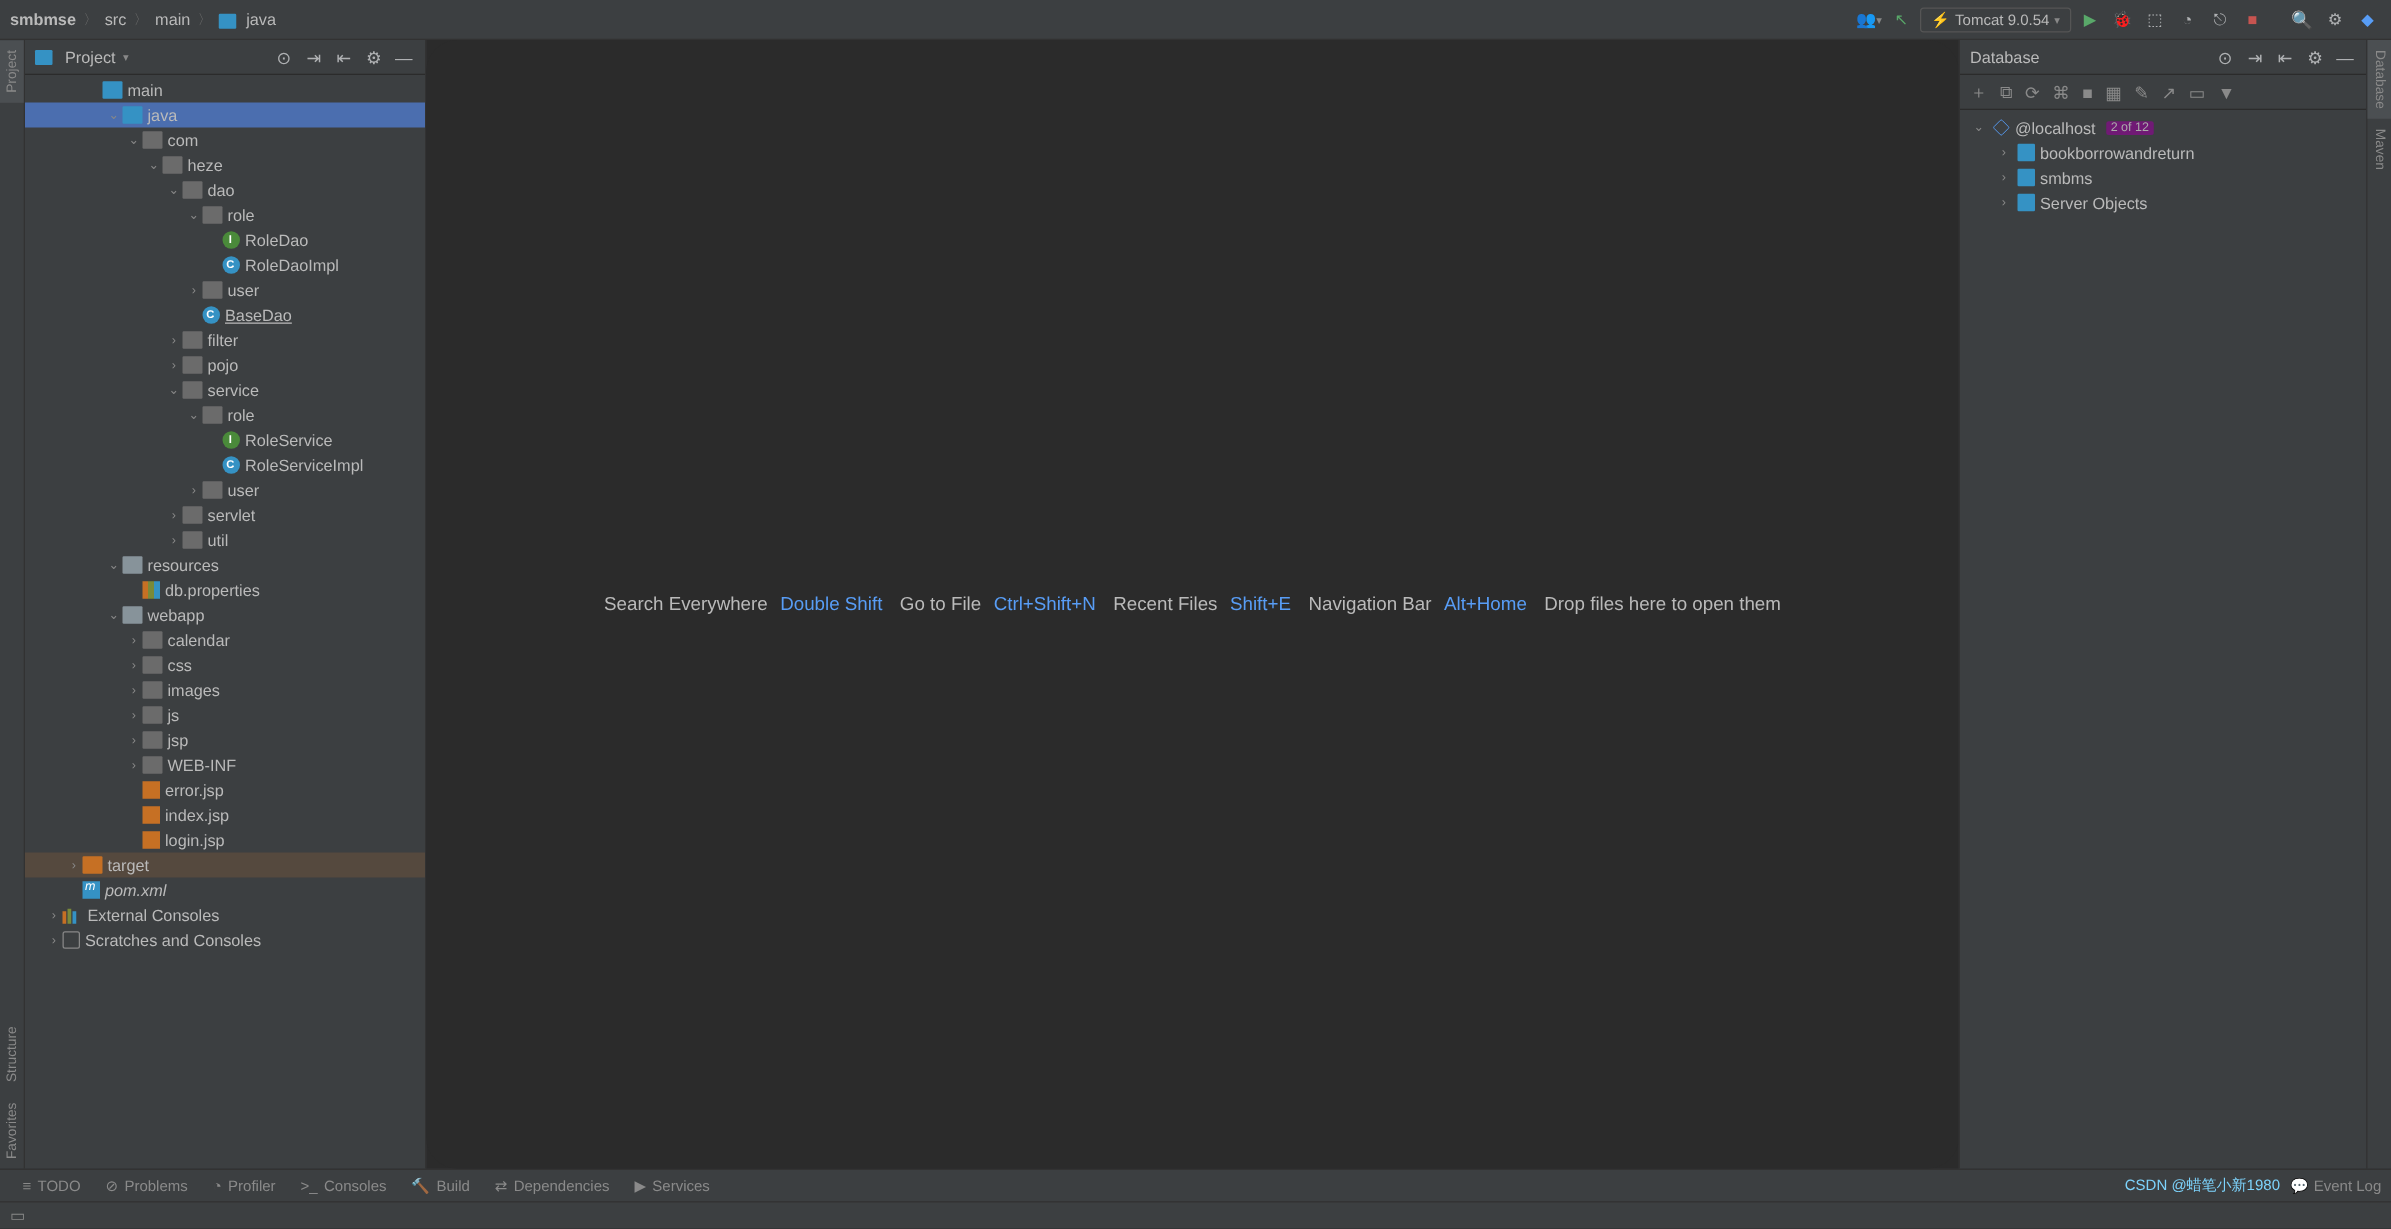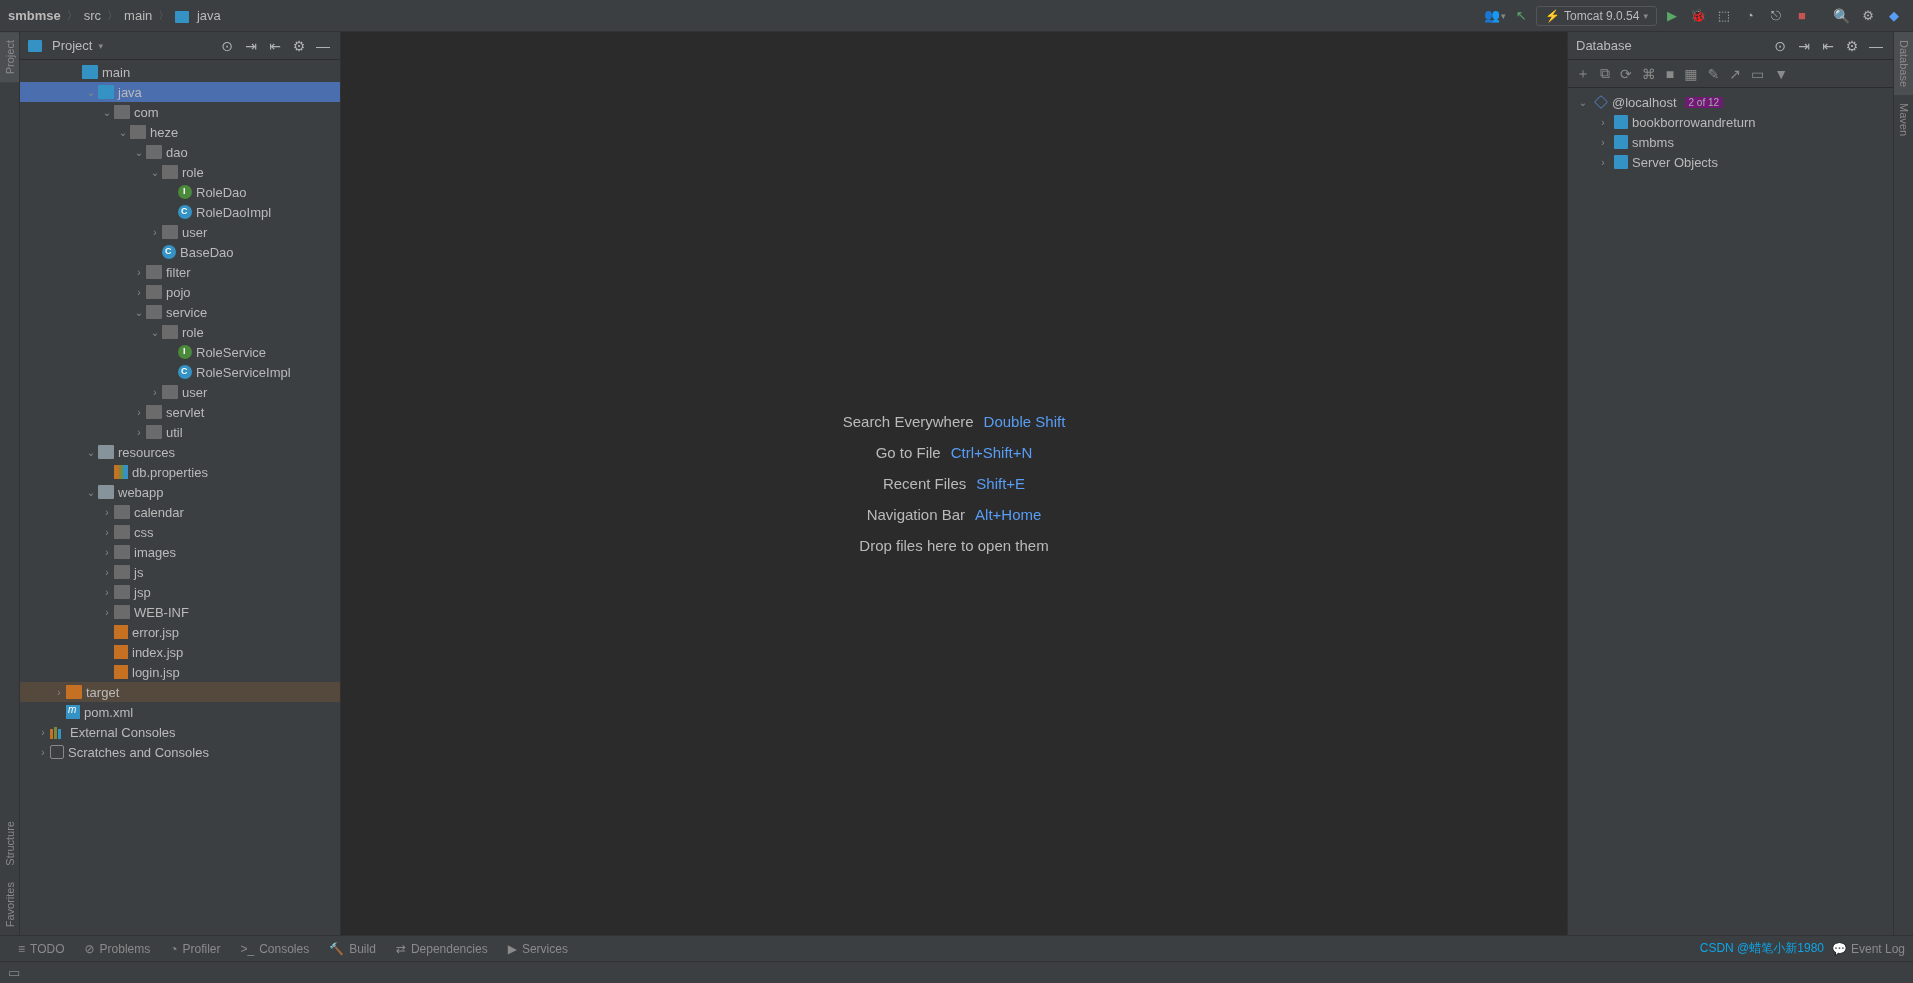--- a/index.html
+++ b/index.html
@@ -53,21 +53,21 @@
     .icon-jsp { background: #c67024; width: 14px; height: 14px; position: relative; }
     .icon-maven { background: #3592c4; width: 14px; height: 14px; position: relative; }
     .icon-maven::after { content: "m"; color: #fff; font-size: 10px; font-style: italic; position: absolute; top: -1px; left: 2px; }
     .icon-lib { display: inline-flex; gap: 1px; align-items: flex-end; }
     .icon-lib span { width: 3px; background: #c67024; display: inline-block; }
     .icon-lib span:nth-child(1){height:10px;} .icon-lib span:nth-child(2){height:12px;background:#7a8a3a;} .icon-lib span:nth-child(3){height:10px;background:#3592c4;}
     .icon-scratch { width: 14px; height: 14px; border: 1px solid #888; border-radius: 2px; position: relative; }
     .tree-label { color: #bababa; }
     
     
-    .editor { flex: 1; background: #2b2b2b; display: flex; flex-direction: column; align-items: center; justify-content: center; gap: 14px; border-radius: 25px; }
+    .editor { flex: 1; background: #2b2b2b; display: flex; align-items: center; justify-content: center; gap: 14px; border-radius: 25px; }
     .editor-hint { font-size: 15px; color: #bababa; }
     .kbd { color: #589df6; margin-left: 10px; }
     
     
     .database-panel { width: 326px; background: #3c3f41; display: flex; flex-direction: column; border-left: 1px solid #323232; }
     .db-toolbar { height: 28px; display: flex; align-items: center; padding: 0 8px; gap: 10px; border-bottom: 1px solid #2b2b2b; }
     .db-toolbar-icon { color: #8a8a8a; cursor: pointer; font-size: 14px; }
     .db-tree { padding: 4px 0; }
     .db-item { height: 20px; display: flex; align-items: center; gap: 4px; cursor: pointer; padding-left: 8px; }
     .db-item .badge { background: #701a75; padding: 0 4px; border-radius: 2px; font-size: 10px; color: #aaa; margin-left: 4px; }
@@ -75,21 +75,21 @@
     .db-icon-conn { border: 1px solid #589df6; border-radius: 2px; transform: rotate(45deg) scale(0.7); }
     .db-icon-schema { background: #3592c4; border-radius: 1px; }
     
     
     .right-gutter { width: 20px; background: #3c3f41; display: flex; flex-direction: column; border-left: 1px solid #323232; }
     
     
     .bottombar { height: 26px; background: #3c3f41; display: flex; align-items: center; padding: 0 8px; border-top: 1px solid #323232; font-size: 12px; }
     .bottom-tab { display: flex; align-items: center; gap: 5px; padding: 0 10px; cursor: pointer; color: #8a8a8a; }
     .bottom-right { margin-left: auto; display: flex; align-items: center; gap: 8px; color: #8a8a8a; }
-    .watermark { color: #0ea5e9; }
+    .watermark { color: #7dd3fc; }
     
     
     .statusbar { height: 22px; background: #3c3f41; border-top: 1px solid #323232; display: flex; align-items: center; padding: 0 8px; }
     
     
     .tree::-webkit-scrollbar { width: 10px; }
     .tree::-webkit-scrollbar-thumb { background: #555; border-radius: 4px; }
     .tree::-webkit-scrollbar-track { background: #3c3f41; }
     
     
@@ -203,21 +203,21 @@
         <div class="tree-item" style="padding-left: 144px;">
           <span class="tree-arrow"></span>
           <span class="tree-icon icon-class"></span>
           <span class="tree-label">RoleDaoImpl</span>
         </div>
         <div class="tree-item" style="padding-left: 128px;">
           <span class="tree-arrow">›</span>
           <span class="tree-icon icon-folder-dark"></span>
           <span class="tree-label">user</span>
         </div>
-        <div class="tree-item" style="padding-left: 128px;">
+        <div class="tree-item" style="padding-left: 128px; text-decoration: underline;">
           <span class="tree-arrow"></span>
           <span class="tree-icon icon-class"></span>
           <span class="tree-label">BaseDao</span>
         </div>
         <div class="tree-item" style="padding-left: 112px;">
           <span class="tree-arrow">›</span>
           <span class="tree-icon icon-folder-dark"></span>
           <span class="tree-label">filter</span>
         </div>
         <div class="tree-item" style="padding-left: 112px;">
@@ -318,21 +318,21 @@
         <div class="tree-item" style="padding-left: 80px;">
           <span class="tree-arrow"></span>
           <span class="tree-icon icon-jsp"></span>
           <span class="tree-label">login.jsp</span>
         </div>
         <div class="tree-item highlighted-target" style="padding-left: 32px;">
           <span class="tree-arrow">›</span>
           <span class="tree-icon icon-folder-orange"></span>
           <span class="tree-label">target</span>
         </div>
-        <div class="tree-item" style="padding-left: 32px;">
+        <div class="tree-item" style="padding-left: 32px; font-style: italic;">
           <span class="tree-arrow"></span>
           <span class="tree-icon icon-maven"></span>
           <span class="tree-label">pom.xml</span>
         </div>
         <div class="tree-item" style="padding-left: 16px;">
           <span class="tree-arrow">›</span>
           <span class="tree-icon icon-lib">
             <span></span>
             <span></span>
             <span></span>

